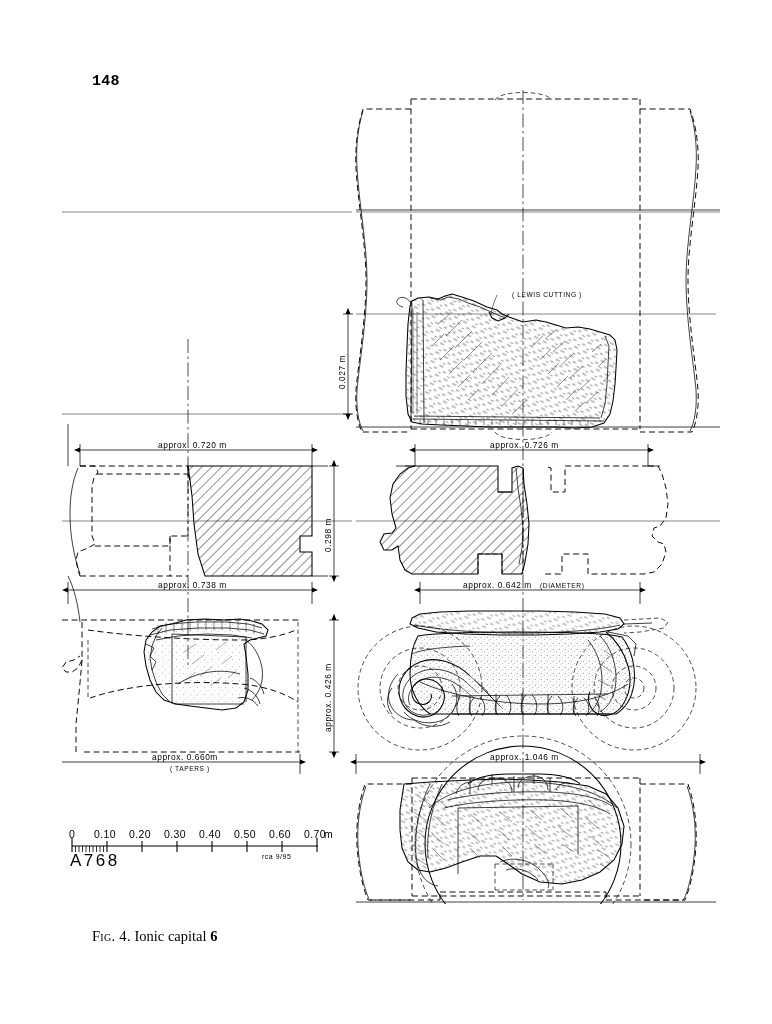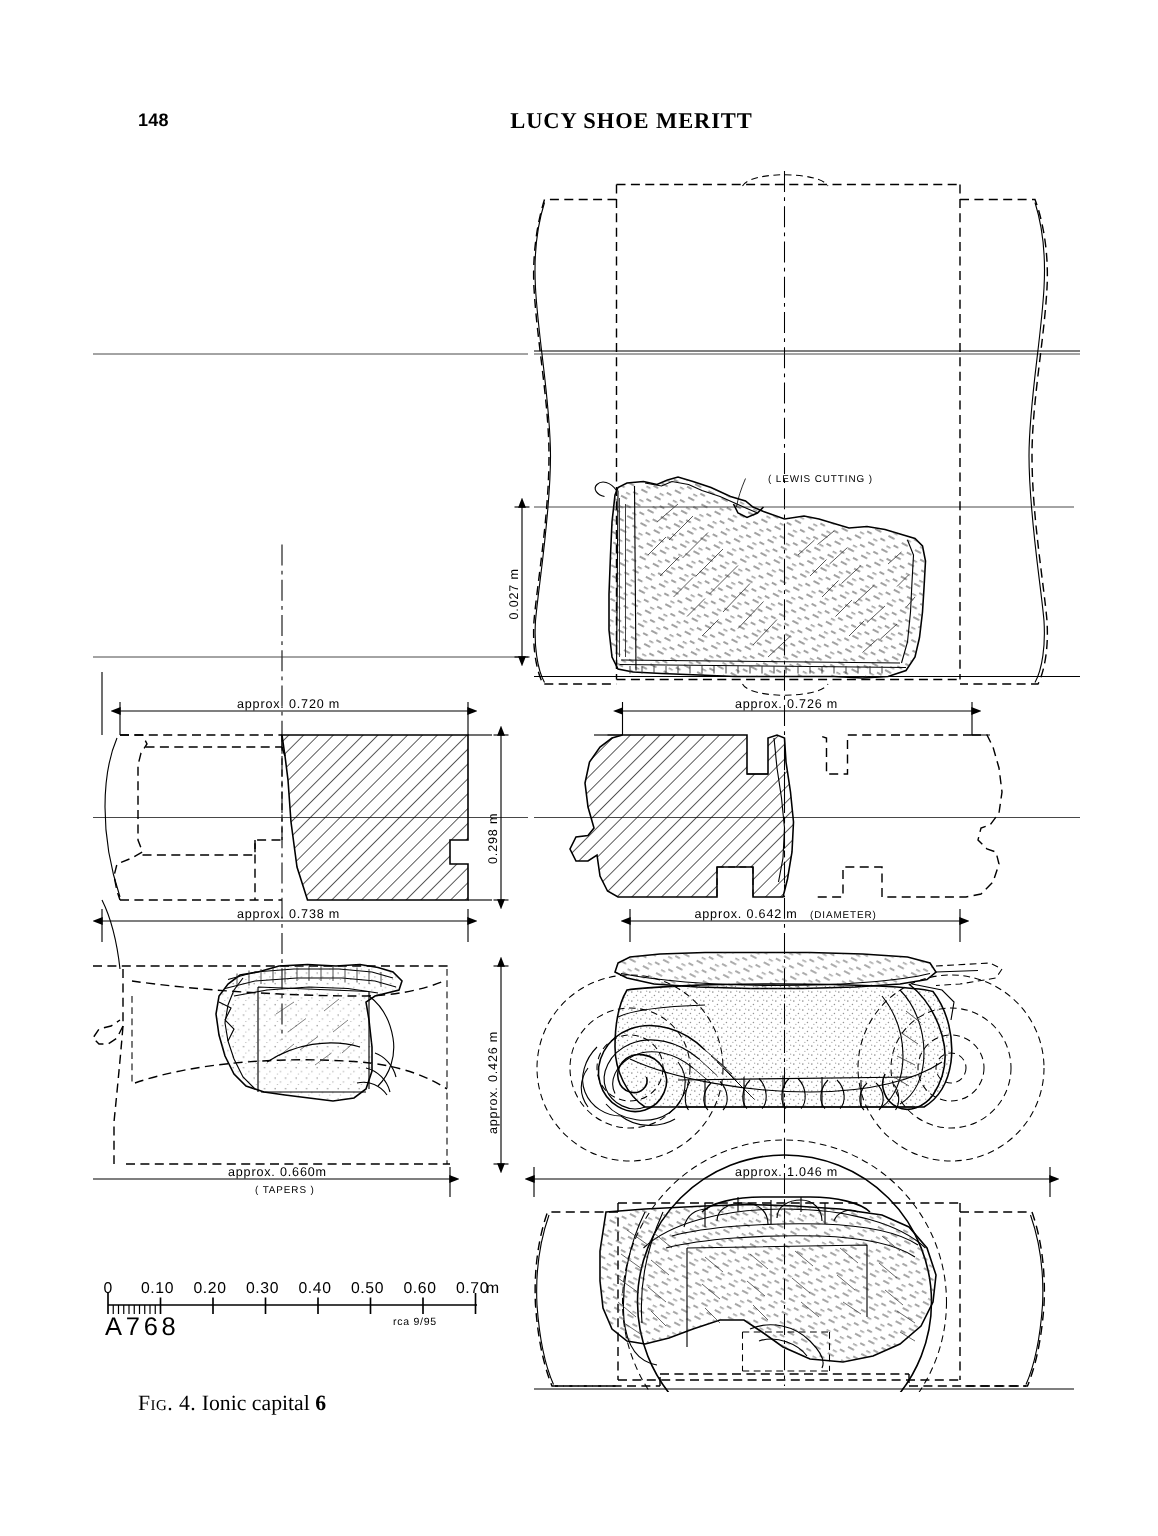--- a/index.html
+++ b/index.html
@@ -1,43 +1,42 @@
 <!DOCTYPE html>
 <html><head>
 <meta charset="utf-8">
 <style>
   html,body{margin:0;padding:0;background:#ffffff;}
   body{width:772px;height:1024px;position:relative;overflow:hidden;
        font-family:"Liberation Serif",serif;color:#000;}
   .page{position:absolute;inset:0;background:#fff;}
 
   
-  #page-number{position:absolute;left:92px;top:73px;font-size:12px;font-weight:700;
-               font-family:Liberation Sans, sans-serif;letter-spacing:.2px;}
+  #page-number{position:absolute;left:92px;top:73px;font-size:15px;font-weight:700;
+               font-family:Liberation Mono, monospace;letter-spacing:.2px;}
   #running-head{position:absolute;left:0;top:73px;width:772px;text-align:center;
                 font-size:15px;font-weight:700;letter-spacing:.6px;
                 font-family:"Liberation Serif",serif;padding-left:70px;box-sizing:border-box;}
 
   
-  #figure-plate{position:absolute;left:0;top:108px;width:664px;height:820px;}
+  #figure-plate{position:absolute;left:0;top:84px;width:664px;height:820px;}
   #figure-svg{display:block;}
 
   
   #figure-caption{position:absolute;left:92px;top:928px;font-size:14.5px;
                   font-family:"Liberation Serif",serif;}
   #figure-caption .fig-label{font-variant:small-caps;letter-spacing:.3px;}
   #figure-caption .cap-num{font-weight:700;}
 </style>
 </head>
 <body>
 
 <div class="page">
 
   <div id="page-number">148</div>
-  <div id="running-head">LUCY SHOE MERITT</div>
 
   <div id="figure-plate">
   <svg id="figure-svg" width="772" height="820" viewBox="0 0 772 820">
     <defs>
       <pattern id="hatch" width="7" height="7" patternUnits="userSpaceOnUse" patternTransform="rotate(45)">
         <line x1="0" y1="0" x2="0" y2="7" stroke="#000" stroke-width="0.9"></line>
       </pattern>
       <pattern id="stip" width="6" height="6" patternUnits="userSpaceOnUse">
         <circle cx="1.2" cy="1.4" r="0.55" fill="#3a3a3a"></circle>
         <circle cx="4.3" cy="3.6" r="0.5" fill="#3a3a3a"></circle>

